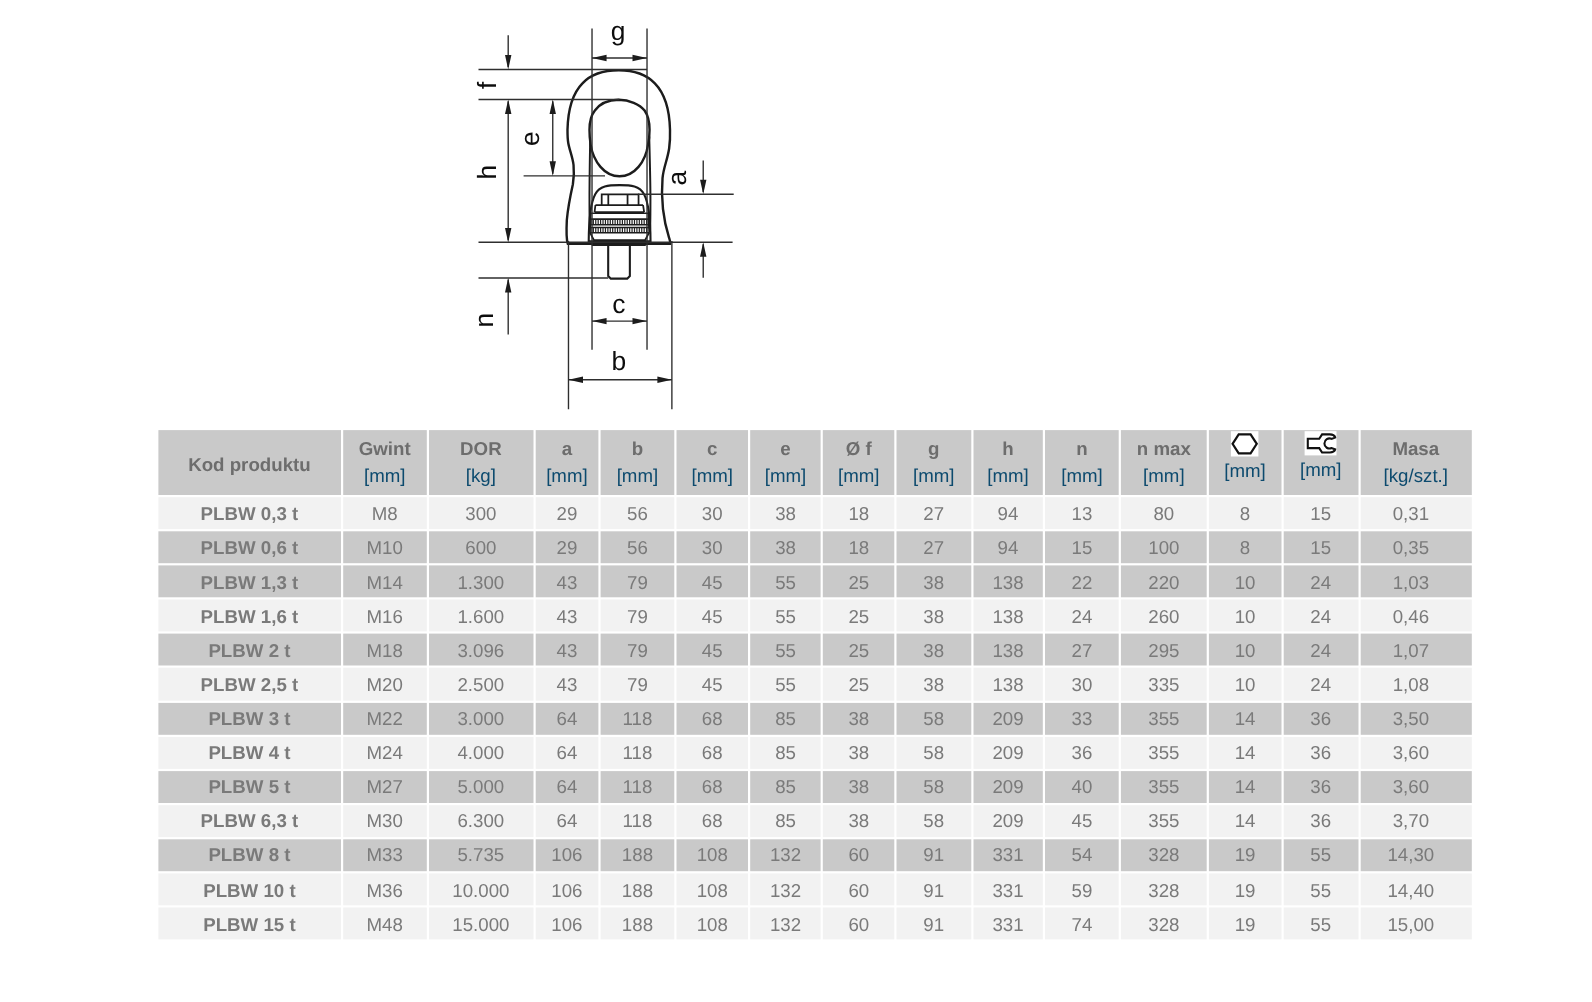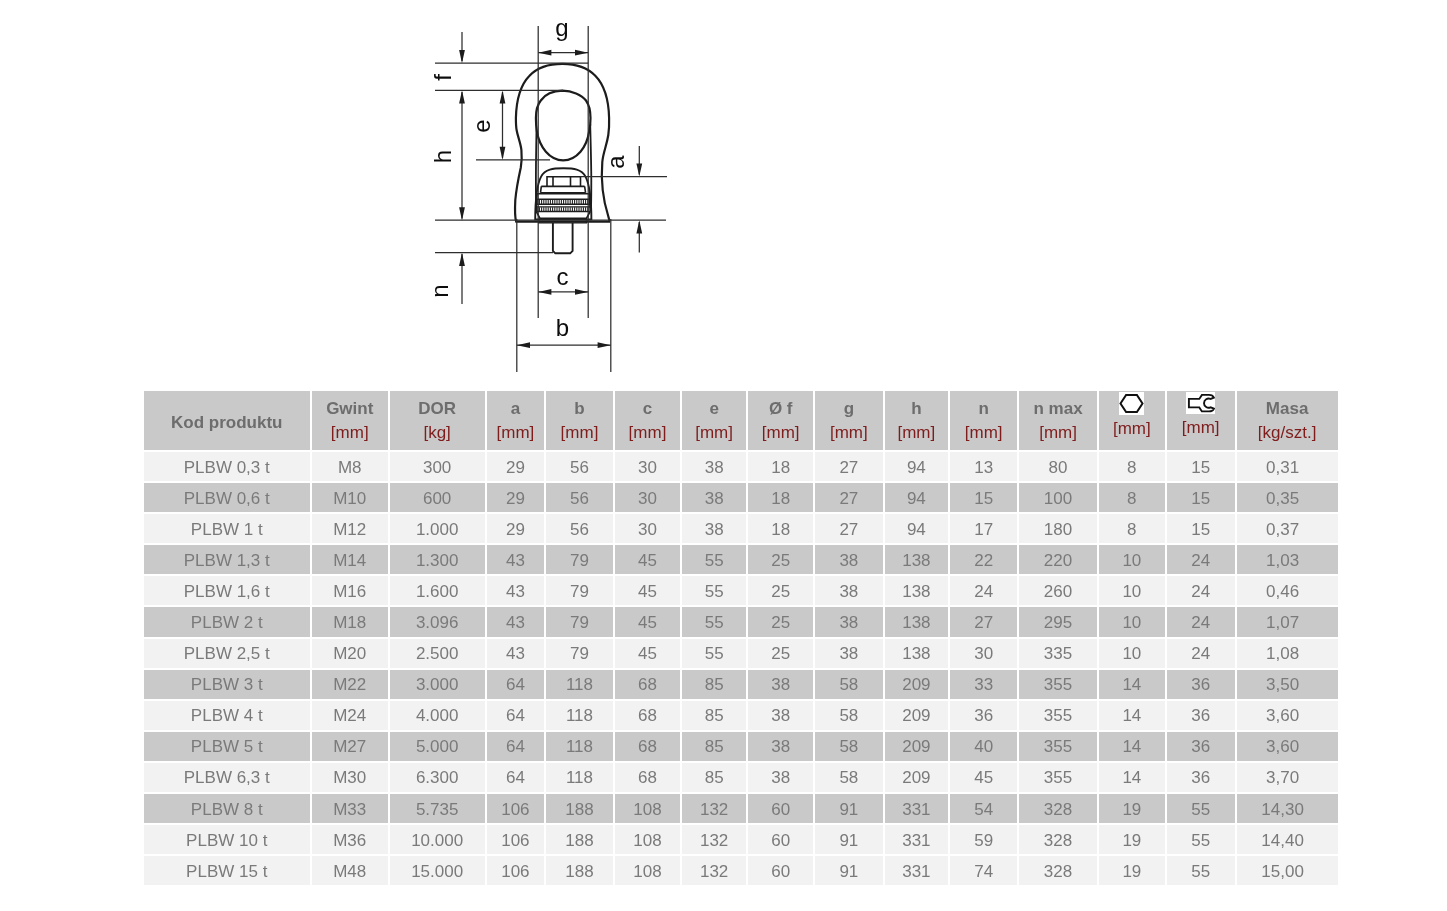--- a/index.html
+++ b/index.html
@@ -8,23 +8,23 @@
   svg text{font-family:"Liberation Sans", sans-serif;}
   table.spec{border-collapse:separate;border-spacing:2px;position:absolute;left:141.5px;top:389px;
     table-layout:fixed;}
   table.spec td,table.spec th{text-align:center;vertical-align:middle;padding:0;margin:0;
     font-size:17px;color:#7a7a7a;overflow:hidden;white-space:nowrap;}
   table.spec th{height:59px;background:#c9c9c9;font-weight:normal;}
   table.spec td{height:29.1px;box-sizing:border-box;padding-top:2px;}
   table.spec td:last-child{padding-right:9px;}
   tr.lt td{background:#f2f2f2;}
   tr.dk td{background:#c9c9c9;}
-  td.pn{font-weight:normal;color:#696969;}
+  td.pn{font-weight:bold;color:#696969;}
   .hb{font-weight:bold;color:#6d6d6d;line-height:23.5px;}
-  .hn{line-height:23.5px;color:#7f1d1d;}
+  .hn{line-height:23.5px;color:#0c4a6e;}
   .ibox{width:25px;height:23px;background:#fff;margin:1.2px auto 0 auto;position:relative;}
   .ibox + .hn{margin-top:1.5px;}
 </style>
 </head>
 <body>
 <div id="page">
 
 <svg style="position:absolute;left:430px;top:15px" width="245" height="365" viewBox="430 15 245 365" fill="none">
 
   <path d="M 516.2,221.6 C 514.6,217 514.9,208 515.3,200 C 516.2,190 518.7,177 520.8,167.5 C 521.9,161 521.9,155 521.4,150 C 520.6,143 517.6,136 516.6,130 C 515.9,126 515.9,122 515.9,118 C 516.3,101 520,85.5 529.5,75.8 C 537.5,67.2 549,63.9 562.5,63.9 C 576,63.9 587,67.2 595.3,75.8 C 604.8,85.5 608.7,101 609.1,118 C 609.3,124 609,130 608.3,135 C 606.6,146 603.2,152 602.3,162 C 601.6,170 601.6,180 602.7,190 C 603.8,200 606.3,210 608.2,216 C 609.2,219 609.6,220 609.2,221.6 Z" fill="#fff" stroke="#1c1c1c" stroke-width="2.2"></path>
@@ -232,37 +232,20 @@
           <td>18</td>
           <td>27</td>
           <td>94</td>
           <td>15</td>
           <td>100</td>
           <td>8</td>
           <td>15</td>
           <td>0,35</td>
         </tr>
 
-  <tr class="lt">
-          <td class="pn">PLBW 1 t</td>
-          <td>M12</td>
-          <td>1.000</td>
-          <td>29</td>
-          <td>56</td>
-          <td>30</td>
-          <td>38</td>
-          <td>18</td>
-          <td>27</td>
-          <td>94</td>
-          <td>17</td>
-          <td>180</td>
-          <td>8</td>
-          <td>15</td>
-          <td>0,37</td>
-        </tr>
 
   <tr class="dk">
           <td class="pn">PLBW 1,3 t</td>
           <td>M14</td>
           <td>1.300</td>
           <td>43</td>
           <td>79</td>
           <td>45</td>
           <td>55</td>
           <td>25</td>

